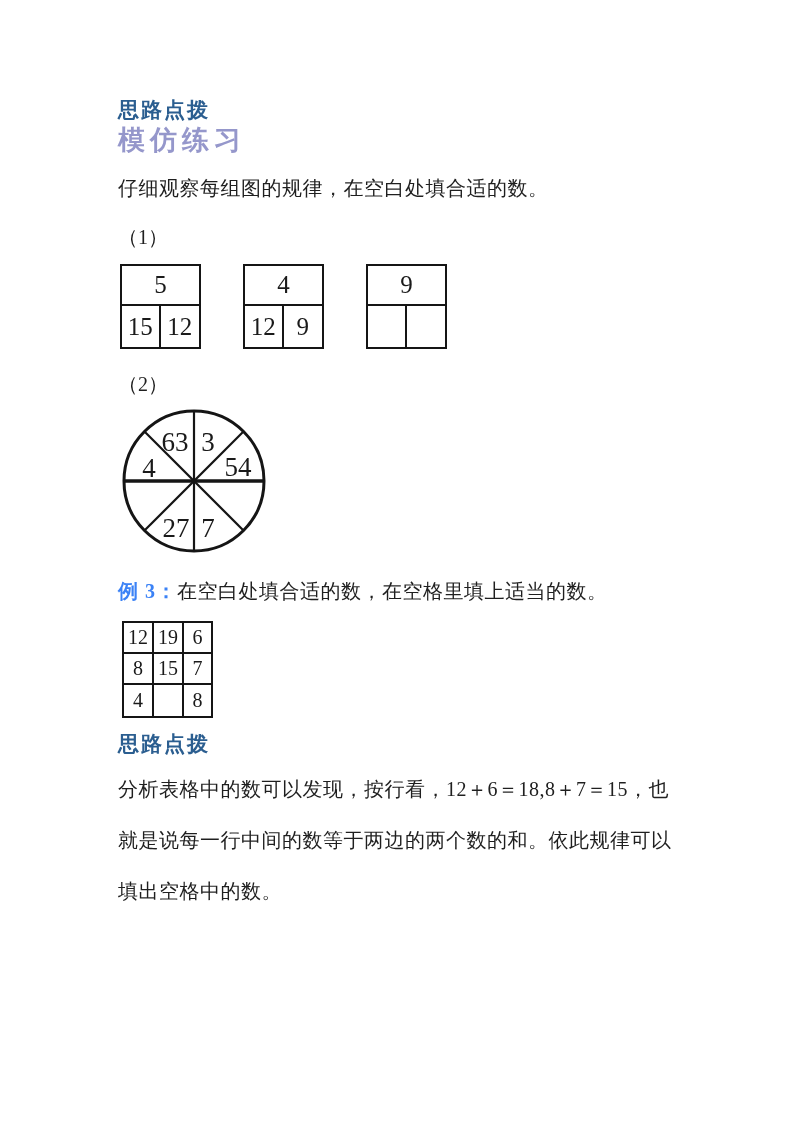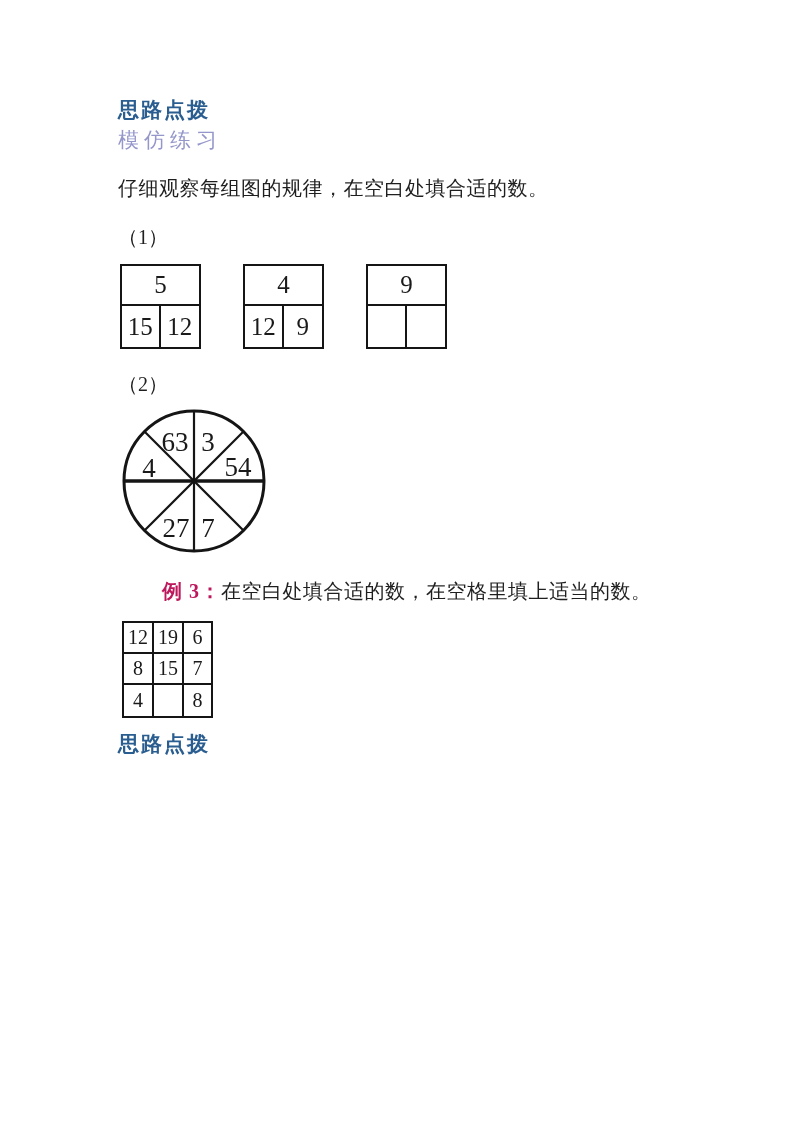--- a/index.html
+++ b/index.html
@@ -19,22 +19,22 @@
     color: #1f1f1f;
   }
   .h-blue {
     font-size: 21px;
     font-weight: bold;
     color: #2b5e90;
     letter-spacing: 2px;
     line-height: 24px;
   }
   .h-purple {
-    font-size: 21px;
-    font-weight: normal;
+    font-size: 27px;
+    font-weight: bold;
     color: #9597cb;
     letter-spacing: 5px;
     line-height: 28px;
     margin-top: 4px;
   }
   .para .line {
     font-size: 20px;
     line-height: 51px;
     height: 51px;
     letter-spacing: 0.5px;
@@ -94,23 +94,22 @@
   
   .ex3-line {
     margin-top: 22px;
     font-size: 20px;
     letter-spacing: 0.5px;
     line-height: 28px;
     white-space: nowrap;
   }
   .ex3-label {
     font-weight: bold;
-    color: #be185d;
+    color: #3b82f6;
     letter-spacing: 1px;
-    margin-left: 44px;
   }
   
   .grid3 {
     margin-top: 16px;
     margin-left: 4px;
     display: grid;
     grid-template-columns: 30px 30px 27px;
     grid-template-rows: 31px 31px 31px;
     border: 2px solid #151515;
     width: max-content;
@@ -190,14 +189,19 @@
     <div>8</div>
     <div>15</div>
     <div>7</div>
     <div>4</div>
     <div></div>
     <div>8</div>
   </div>
 
   <div class="h-blue h-blue-2">思路点拨</div>
 
+  <div class="para">
+    <div class="line">分析表格中的数可以发现，按行看，12＋6＝18,8＋7＝15，也</div>
+    <div class="line">就是说每一行中间的数等于两边的两个数的和。依此规律可以</div>
+    <div class="line">填出空格中的数。</div>
+  </div>
 
 </div>
 
 </body></html>

